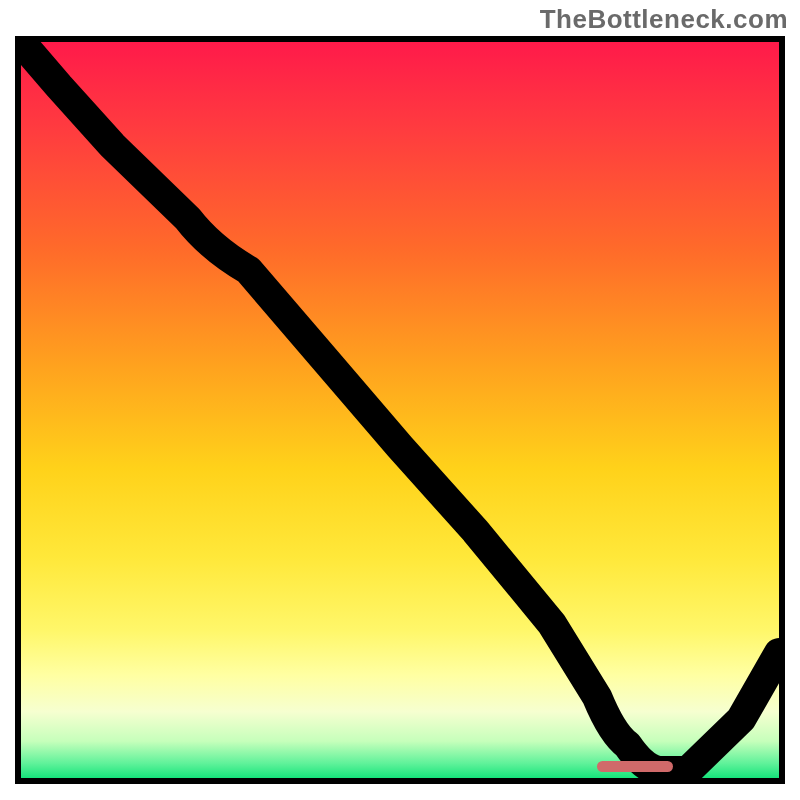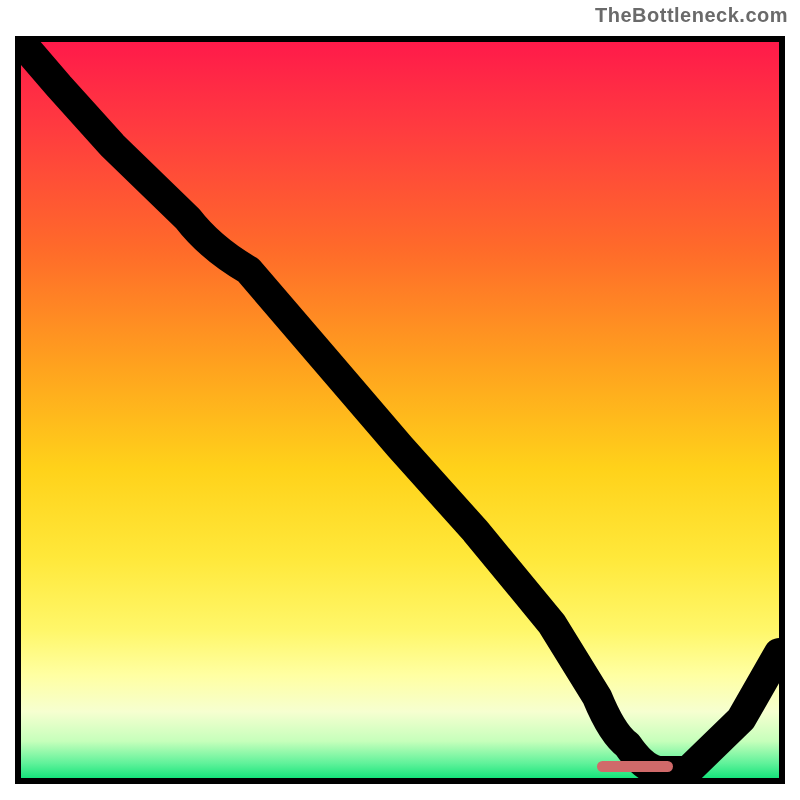--- a/index.html
+++ b/index.html
@@ -14,21 +14,21 @@
   .frame {
     position: relative;
     width: 800px;
     height: 800px;
     box-sizing: border-box;
   }
   .watermark {
     position: absolute;
     top: 4px;
     right: 12px;
-    font-size: 20px;
+    font-size: 26px;
     font-weight: 600;
     color: #6a6a6a;
     letter-spacing: 0.5px;
   }
   .plot-area {
     position: absolute;
     left: 15px;
     right: 15px;
     top: 36px;
     bottom: 16px;

